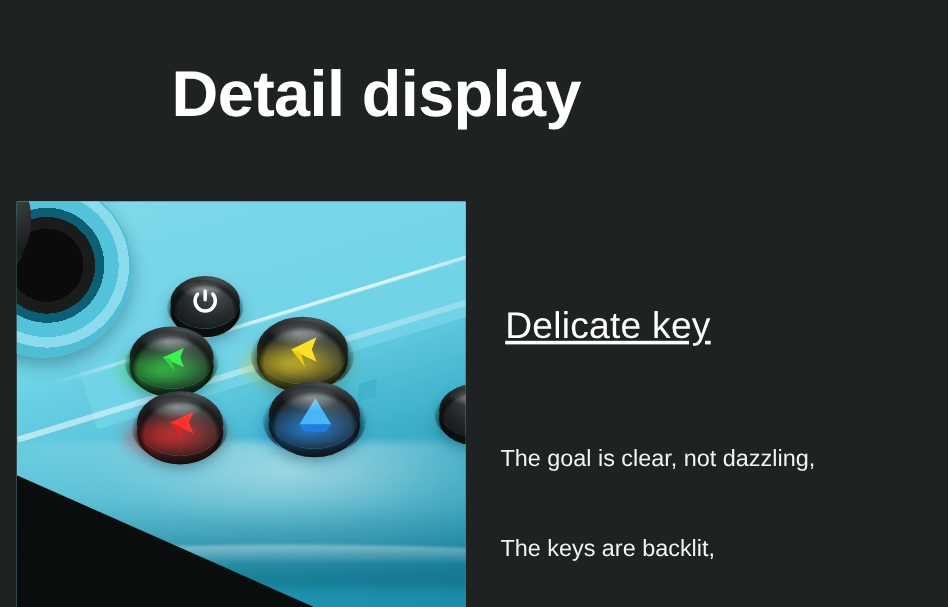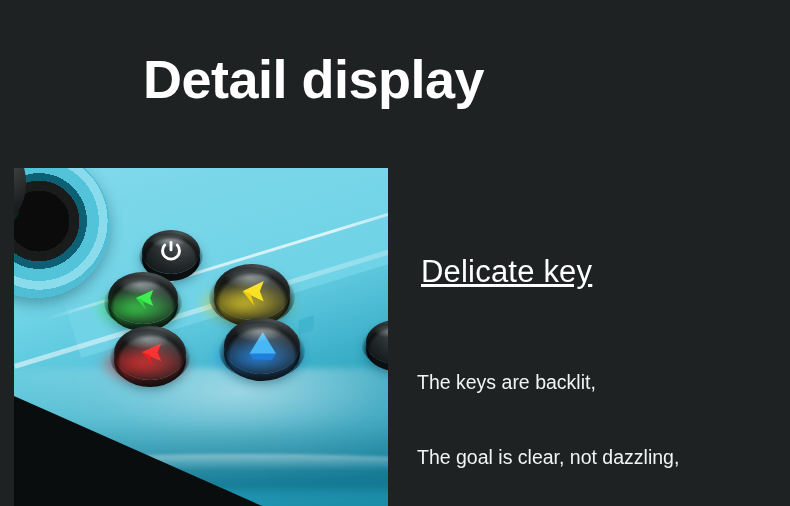--- a/index.html
+++ b/index.html
@@ -362,18 +362,18 @@
       <span class="ring"></span>
 
     </div>
 
     <div class="wedge"></div>
   </div>
 
   <div class="subhead">Delicate key</div>
 
   <div class="body-copy">
+    <span class="line">The goal is clear, not dazzling,</span>
     <span class="line">The keys are backlit,</span>
-    <span class="line">The goal is clear, not dazzling,</span>
     
   </div>
 
 </div>
 
 </body></html>

